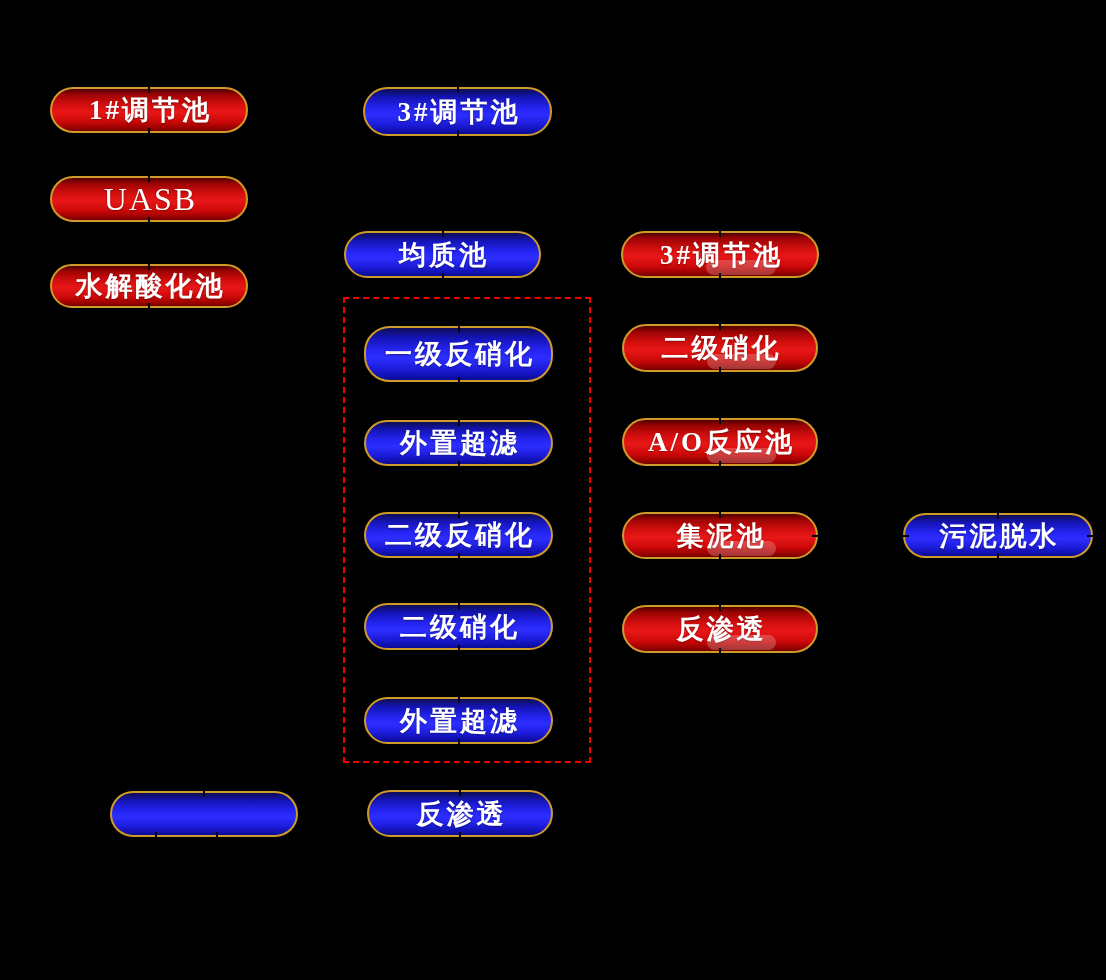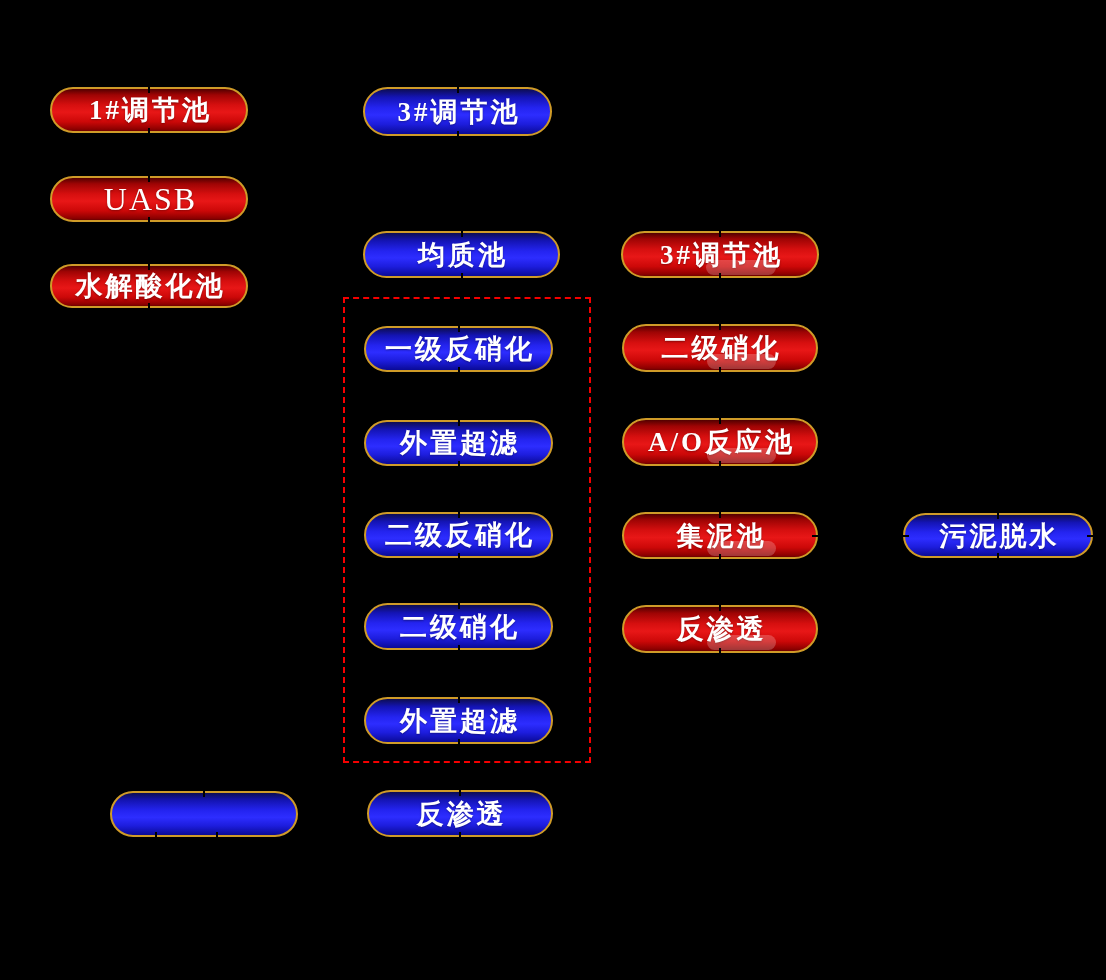--- a/index.html
+++ b/index.html
@@ -84,38 +84,38 @@
       <div class="pill blue" style="left: 363px; top: 87px; width: 189px; height: 49px;">
         <span>3#调节池</span>
         <i class="tick t" style="left: calc(50% - 1px);"></i>
         <i class="tick b" style="left: calc(50% - 1px);"></i>
       </div>
       <div class="pill red latin" style="left: 50px; top: 176px; width: 198px; height: 46px;">
         <span>UASB</span>
         <i class="tick t" style="left: calc(50% - 1px);"></i>
         <i class="tick b" style="left: calc(50% - 1px);"></i>
       </div>
-      <div class="pill blue" style="left: 363px; top: 231px; width: 197px; height: 47px;">
+      <div class="pill blue" style="left: 344px; top: 231px; width: 197px; height: 47px;">
         <span>均质池</span>
         <i class="tick t" style="left: calc(50% - 1px);"></i>
         <i class="tick b" style="left: calc(50% - 1px);"></i>
       </div>
       <div class="pill red" style="left: 621px; top: 231px; width: 198px; height: 47px;">
         <span>3#调节池</span>
         <i class="glow"></i>
         <i class="tab"></i>
         <i class="tick t" style="left: calc(50% - 1px);"></i>
         <i class="tick b" style="left: calc(50% - 1px);"></i>
       </div>
       <div class="pill red" style="left: 50px; top: 264px; width: 198px; height: 44px;">
         <span>水解酸化池</span>
         <i class="tick t" style="left: calc(50% - 1px);"></i>
         <i class="tick b" style="left: calc(50% - 1px);"></i>
       </div>
-      <div class="pill blue" style="left: 364px; top: 326px; width: 189px; height: 46px; text-align: right;">
+      <div class="pill blue" style="left: 364px; top: 326px; width: 189px; height: 56px; text-align: right;">
         <span>一级反硝化</span>
         <i class="tick t" style="left: calc(50% - 1px);"></i>
         <i class="tick b" style="left: calc(50% - 1px);"></i>
       </div>
       <div class="pill red" style="left: 622px; top: 324px; width: 196px; height: 48px;">
         <span>二级硝化</span>
         <i class="glow"></i>
         <i class="tab"></i>
         <i class="tick t" style="left: calc(50% - 1px);"></i>
         <i class="tick b" style="left: calc(50% - 1px);"></i>

